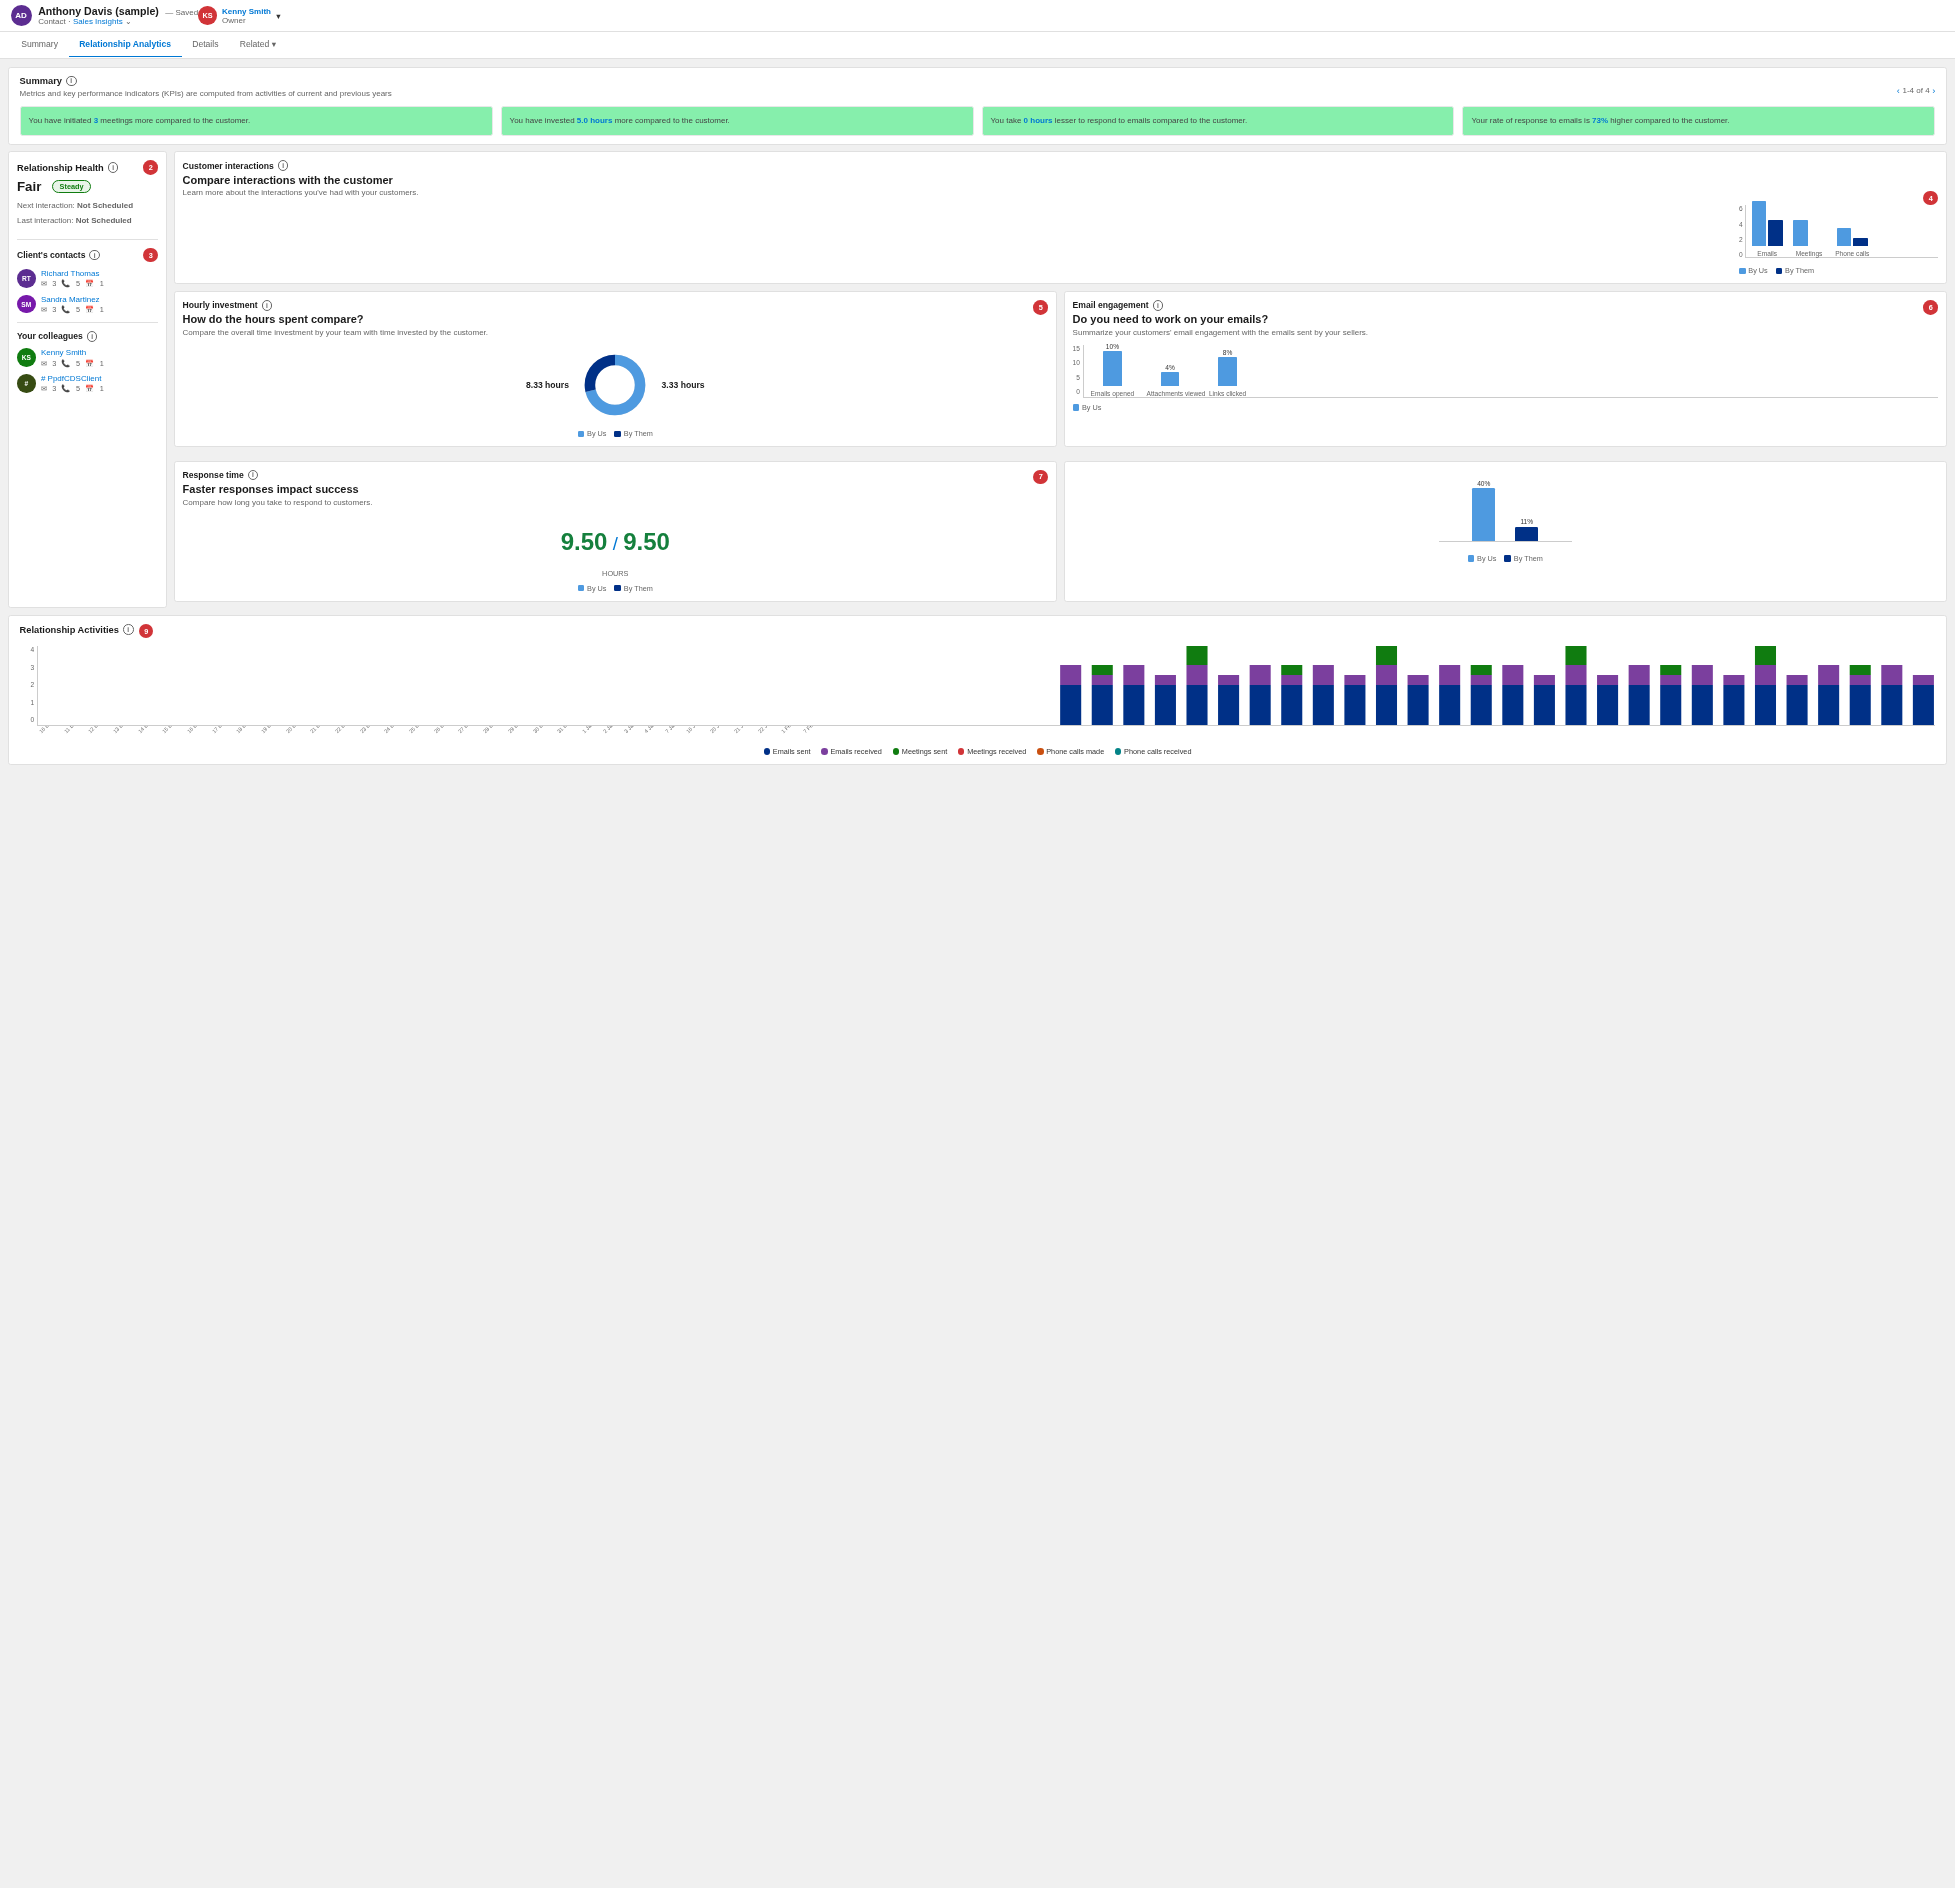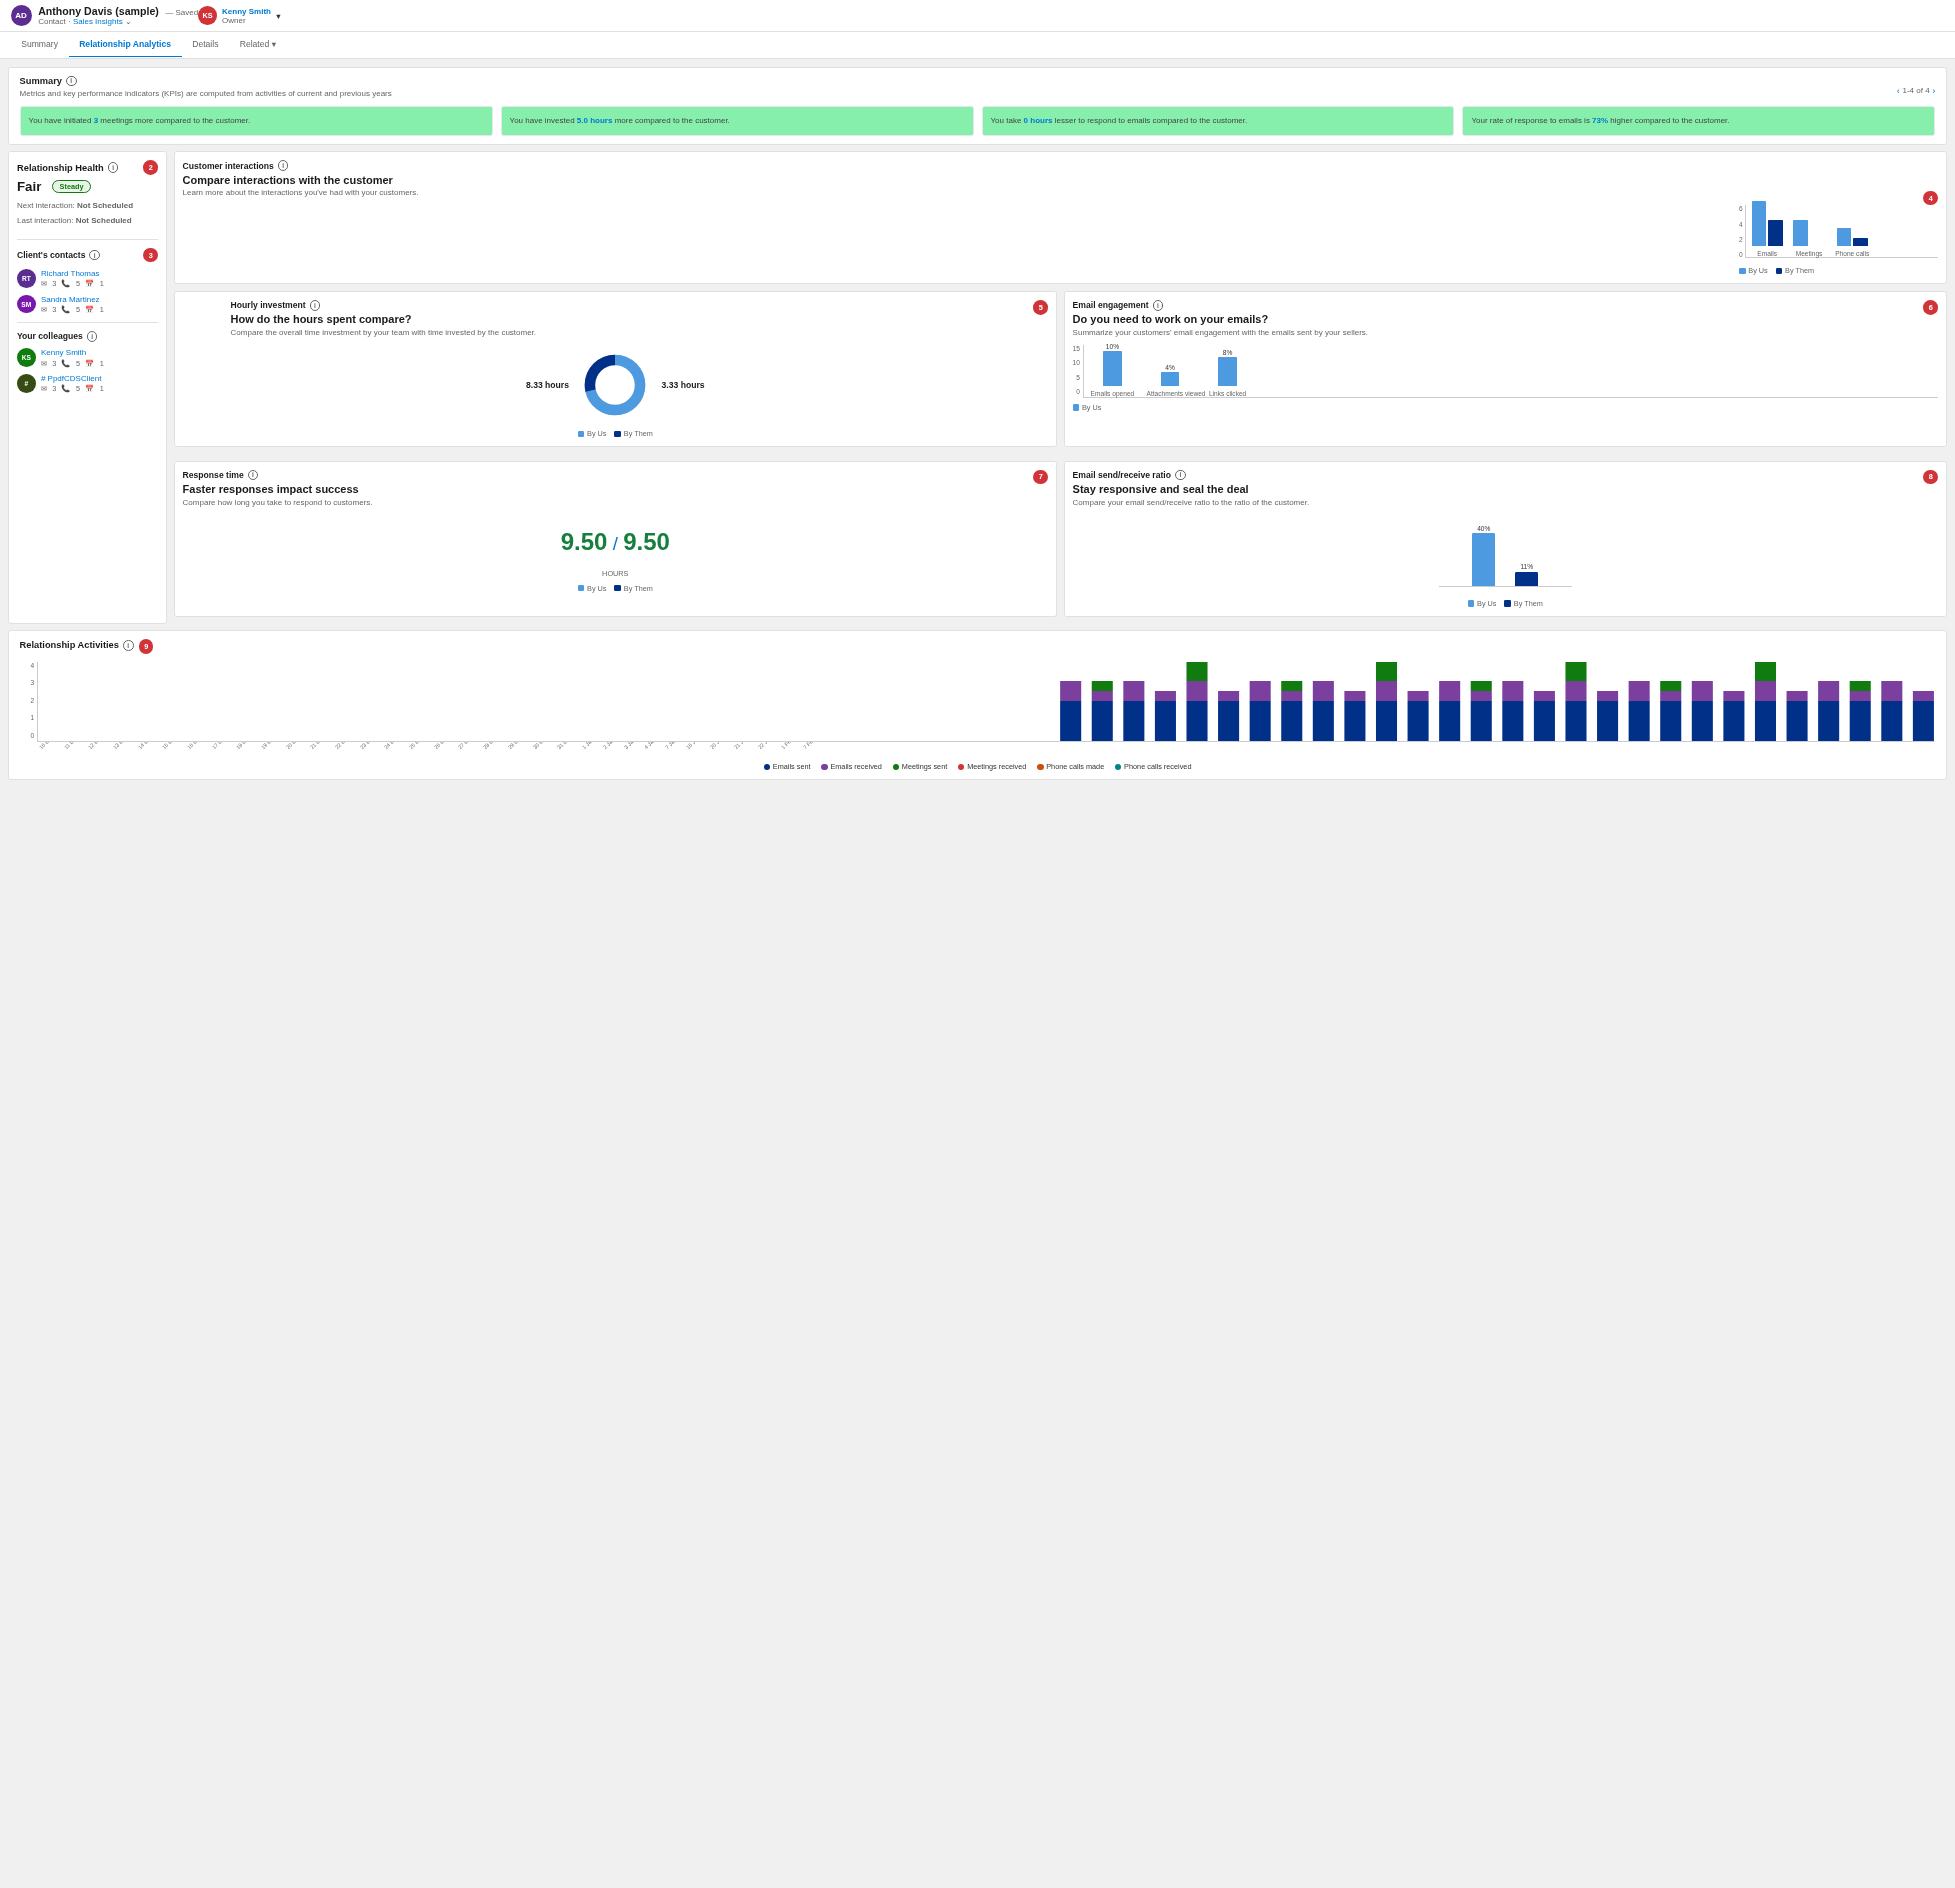--- a/index.html
+++ b/index.html
@@ -327,21 +327,21 @@
                 <span>By Them</span>
               </div>
             </div>
           </div>
         </div>
       </div>
 
       <div class="charts-2col">
 
         <div class="chart-section">
-          <div style="display:flex; justify-content:space-between;margin-left:48px;">
+          <div style="display:flex; justify-content:space-between;">
             <div>
               <div class="chart-section-title">
                 Hourly investment
                 <span class="info-icon">i</span>
               </div>
               <div class="chart-section-subtitle">How do the hours spent compare?</div>
               <div class="chart-section-desc">Compare the overall time investment by your team with time invested by the customer.</div>
             </div>
             <span style="width:14.6px; height:14.6px; border-radius:50%; background:#d13438; color:#fff; display:flex; align-items:center; justify-content:center; font-size:7.3px; font-weight:700;">5</span>
           </div>
@@ -444,31 +444,20 @@
               <span>By Us</span>
             </div>
             <div class="legend-item">
               <div class="legend-dot" style="background:#003087;"></div>
               <span>By Them</span>
             </div>
           </div>
         </div>
 
         <div class="chart-section">
-          <div style="display:flex; justify-content:space-between;">
-            <div>
-              <div class="chart-section-title">
-                Email send/receive ratio
-                <span class="info-icon">i</span>
-              </div>
-              <div class="chart-section-subtitle">Stay responsive and seal the deal</div>
-              <div class="chart-section-desc">Compare your email send/receive ratio to the ratio of the customer.</div>
-            </div>
-            <span style="width:14.6px; height:14.6px; border-radius:50%; background:#d13438; color:#fff; display:flex; align-items:center; justify-content:center; font-size:7.3px; font-weight:700;">8</span>
-          </div>
 
           <div style="display:flex; justify-content:center; padding: 6.6px 0;">
             <div style="width:133px;">
               <div style="display:flex; align-items:flex-end; gap:20px; height:66px; border-bottom:0.7px solid #ccc; padding:0 13.3px; justify-content:center;">
                 <div style="display:flex; flex-direction:column; align-items:center; gap:1.3px;">
                   <span style="font-size:6.6px;">40%</span>
                   <div style="width:23px; height:53px; background:#4e9ae0; border-radius:1.3px 1.3px 0 0;"></div>
                 </div>
                 <div style="display:flex; flex-direction:column; align-items:center; gap:1.3px;">
                   <span style="font-size:6.6px;">11%</span>

